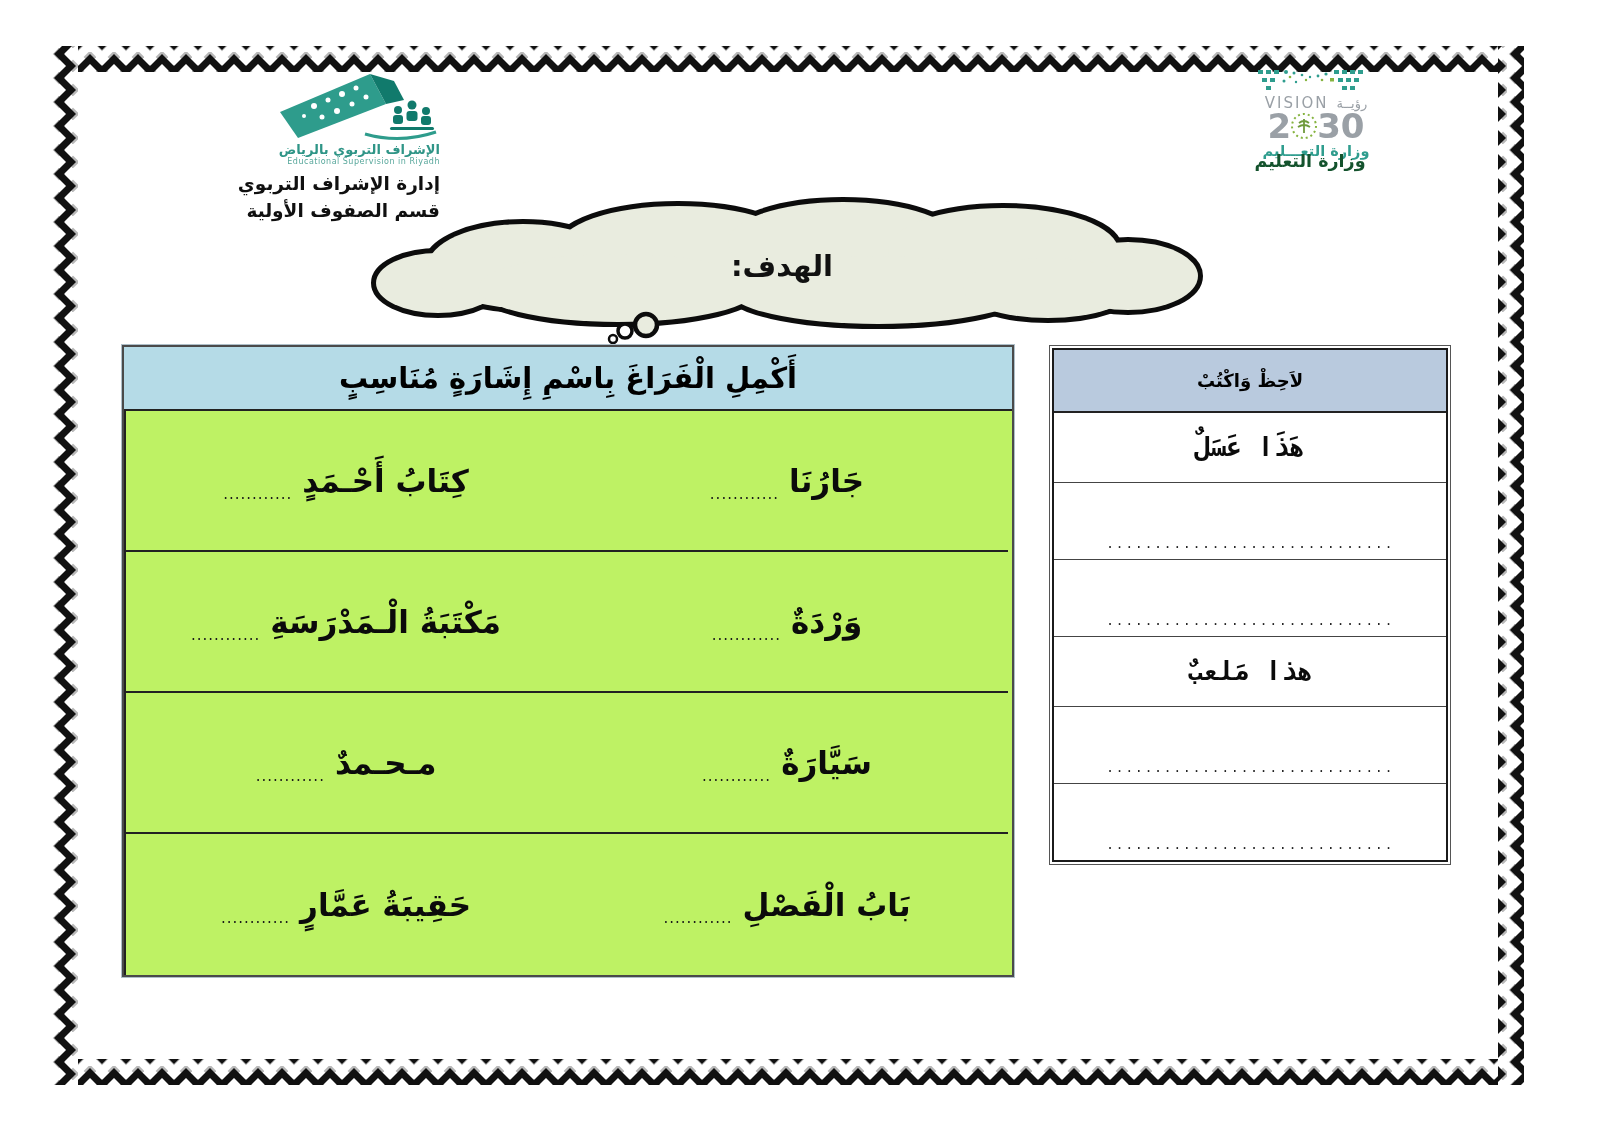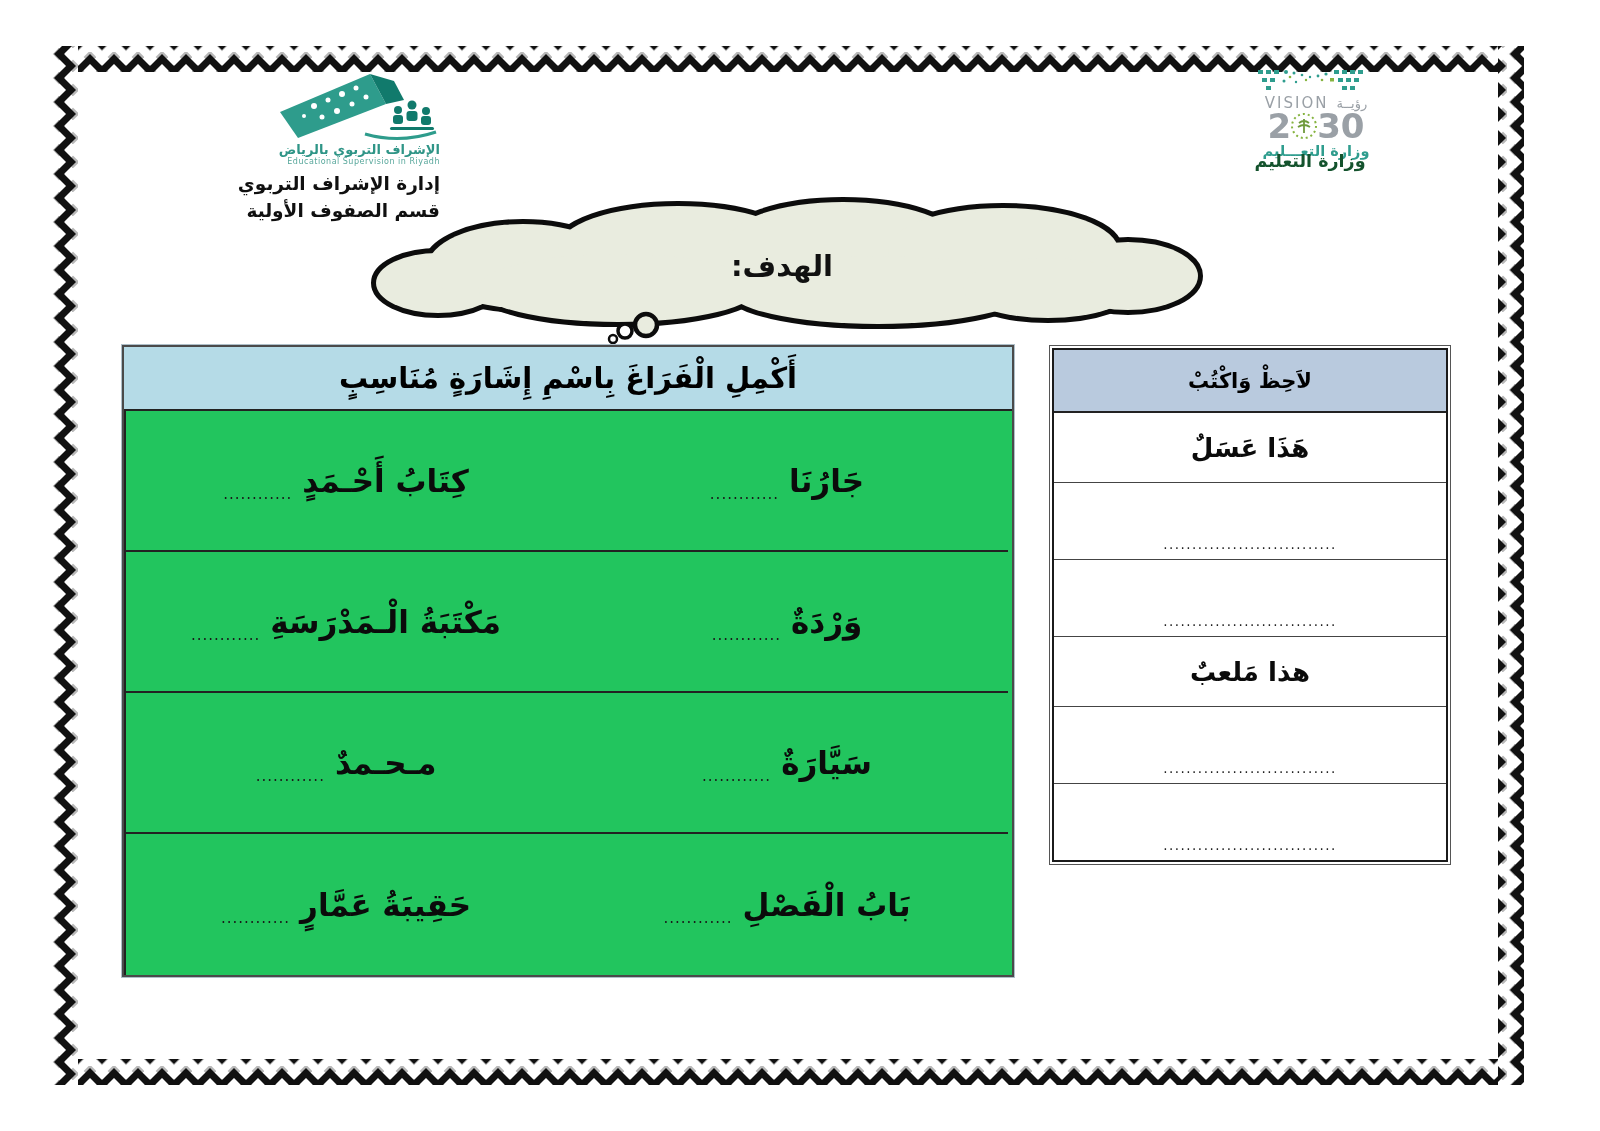--- a/index.html
+++ b/index.html
@@ -21,36 +21,36 @@
   .vision .vrow .ar{font-size:13px;letter-spacing:0;}
   .vision .yrow{display:flex;justify-content:center;align-items:center;margin-top:-3px;font-size:34px;font-weight:bold;line-height:1;}
   .vision .ministry{color:#2f9d8e;font-size:14.5px;font-weight:bold;margin-top:0px;}
   .ministry-lines{left:1150px;top:148px;width:320px;text-align:center;color:#14532d;font-size:17.5px;font-weight:bold;line-height:1.5;direction:rtl;}
   
   .cloud{left:348px;top:188px;width:868px;height:168px;}
   .cloud svg{position:absolute;left:0;top:0;}
   .cloud .cap{position:absolute;left:60px;right:60px;top:28px;height:100px;display:flex;align-items:center;justify-content:center;direction:rtl;font-size:27px;color:#111;gap:8px;white-space:nowrap;}
   .cloud .cap b{font-size:29px;}
   
-  .fill-table{left:122px;top:345px;width:888px;border:2px solid #4a4a4a;outline:1px solid #aebfc9;outline-offset:0px;background:#22c55e;}
+  .fill-table{left:122px;top:345px;width:888px;border:2px solid #4a4a4a;outline:1px solid #aebfc9;outline-offset:0px;background:#bef264;}
   .fill-table .ft-head{height:62px;display:flex;align-items:center;justify-content:center;
     background:var(--color-fill_table_header_bg,#b5dbe7);border-bottom:2px solid #222;
     font-size:29px;font-weight:bold;direction:rtl;}
   .ft-body{display:grid;grid-template-columns:442px 442px;grid-auto-rows:141px;}
   .ft-cell{display:flex;align-items:center;justify-content:center;gap:10px;direction:rtl;
     font-size:31px;font-weight:bold;color:#0b0b0b;border-bottom:2px solid #222;}
   .ft-cell.col-a{border-left:2px solid #222;} 
   .ft-body .ft-cell:nth-last-child(-n+2){border-bottom:0;}
   .blankdots{font-size:15px;font-weight:normal;letter-spacing:1px;color:#1a1a1a;position:relative;top:13px;}
   
   .obs-table{left:1052px;top:348px;width:392px;border:2px solid #1b1b1b;outline:1px solid #555;outline-offset:2px;background:#fff;}
   .obs-head{height:61px;display:flex;align-items:center;justify-content:center;
     background:var(--color-observe_table_header_bg,#b9cade);border-bottom:2px solid #222;
-    font-size:21px;font-weight:bold;direction:rtl;}
-  .obs-row{height:69px;border-bottom:1.5px solid #444;display:flex;justify-content:center;direction:rtl;}
+    font-size:18px;font-weight:bold;direction:rtl;}
+  .obs-row{height:69px;border-bottom:1.5px solid #444;display:flex;justify-content:center;direction:rtl;font-family:Liberation Mono, monospace;}
   .obs-row.txt{align-items:center;font-size:26px;font-weight:bold;color:#0b0b0b;}
   .obs-row.dot{align-items:flex-end;padding-bottom:7px;font-size:13.5px;letter-spacing:1.5px;color:#222;}
   .obs-table .obs-row:last-child{border-bottom:0;}
 </style>
 </head>
 <body>
 
 <svg id="border-svg" class="abs" width="1600" height="1131">
   <defs>
     <pattern id="zz" width="24" height="26" patternUnits="userSpaceOnUse">

